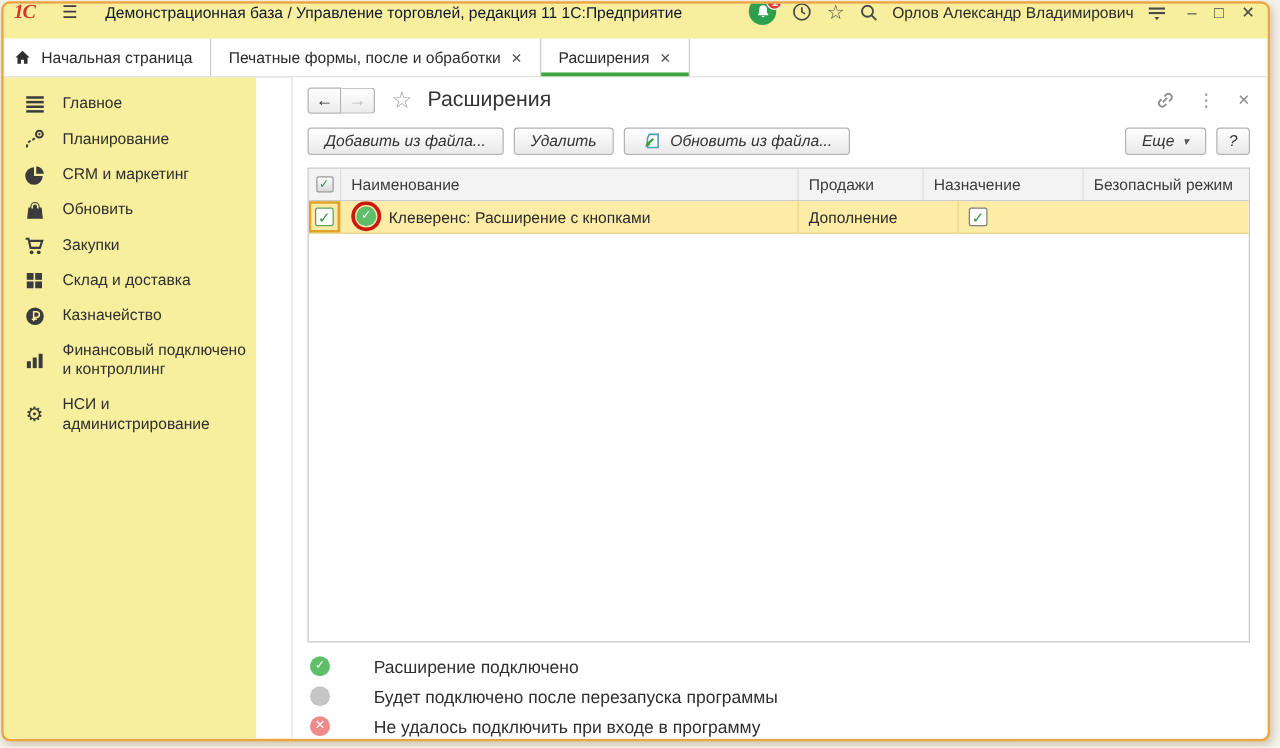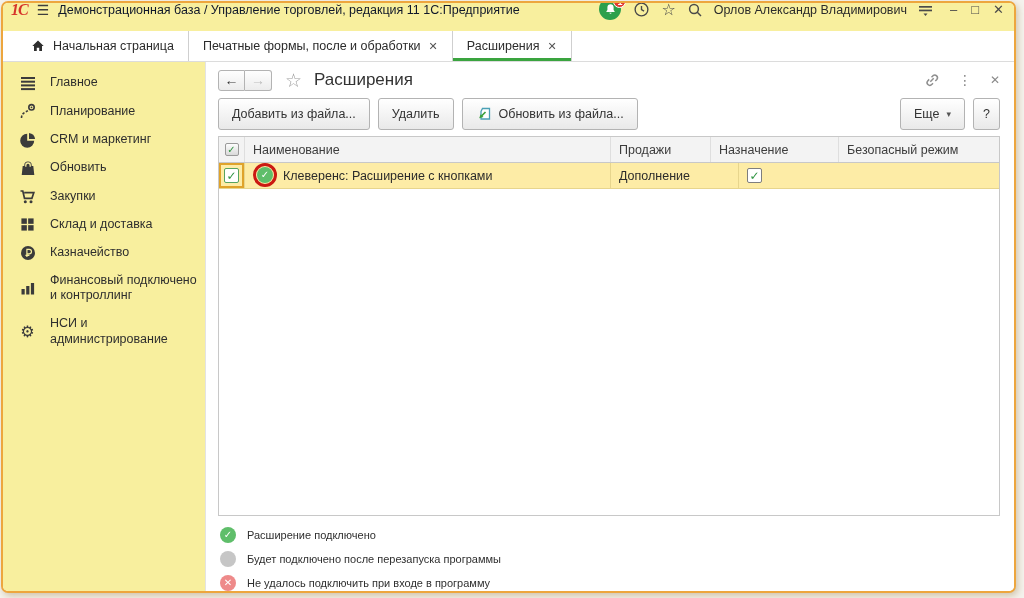--- a/index.html
+++ b/index.html
@@ -19,21 +19,21 @@
     background: #fff;
     overflow: hidden;
     box-shadow: 2px 3px 7px rgba(140,110,50,.35);
     display: flex; flex-direction: column;
   }
   
   .titlebar {
     height: 28px; flex: 0 0 28px;
     background: #f8ef9e;
     display: flex; align-items: center;
-    padding: 0 10px 15px 8px; gap: 9px;
+    padding: 0 10px 15px 8px; gap: 22px;
     font-size: 12.5px;
   }
   .logo { color:#d6352b; font-weight:bold; font-style:italic; font-size:16px;
           font-family:"Liberation Serif","DejaVu Serif",serif; letter-spacing:-1px; }
   .glyph-btn { color:#3d3d3d; cursor:default; }
   .hamburger { font-size:14px; }
   .tb-title { color:#0f172a; white-space:nowrap; }
   .tb-right { margin-left:auto; display:flex; align-items:center; gap:11px; }
   .bell-wrap { position:relative; width:23px; height:23px; }
   .bell-circle { width:22px; height:22px; border-radius:50%; background:#2ca04c;
@@ -59,23 +59,23 @@
   .tab {
     display:flex; align-items:center; gap:8px;
     padding: 0 14px; border-right: 1px solid #cfcfcf;
     position: relative; color:#2b2b2b; white-space:nowrap;
   }
   .tab .tab-close { color:#555; font-size:11px; }
   .tab.active::after {
     content:""; position:absolute; left:0; right:0; bottom:0; height:3px;
     background:#3aa43f;
   }
-  .tab-home { padding-left:28px;align-items:center; }
-  
-  .body { flex:1; display:flex; min-height:0; }
+  .tab-home { padding-left:8px;align-items:center; }
+  
+  .body { flex:1; display:flex; min-height:0;gap:28px; }
   .sidebar {
     width: 202px; flex: 0 0 202px;
     background: #f8ef9e;
     padding-top: 7px;
   }
   .side-item {
     display:flex; align-items:center; gap:13px;
     padding: 6px 8px 6px 15px;
     font-size: 12.5px; color:#2e2e2e; line-height:1.25;
   }
@@ -99,23 +99,23 @@
   .fav-star { font-size:19px; color:#9c9c9c; margin:0 5px 0 6px; }
   .panel-title { font-size:17px; color:#333; }
   .ph-right { margin-left:auto; display:flex; align-items:center; gap:18px; color:#8a8a8a; }
   .ph-right .kebab { font-size:14px; }
   .ph-right .ph-close { font-size:12px; color:#8a8a8a; }
   
   .toolbar { flex:0 0 30px; display:flex; align-items:center; padding:0 14px 0 12px; gap:8px; }
   .btn {
     border:1px solid #b3b3b3; border-radius:3px;
     background:linear-gradient(#ffffff,#e9e9e9);
-    padding:0 13px; height:32px;
+    padding:0 13px; height:22px;
     font-size:12.5px; color:#333;
-    display:inline-flex; align-items:center; gap:7px; white-space:nowrap;
+    display:inline-flex; align-items:center; gap:7px; white-space:nowrap;font-style:italic;
   }
   .tb-spacer { margin-left:auto; }
   .btn-help { width:27px; padding:0; justify-content:center; }
   .dropdown-arrow { font-size:9px; color:#555; }
   
   .table-wrap {
     margin: 6px 14px 0 12px;
     border: 1px solid #c8c8c8;
     height: 380px; flex:0 0 380px;
     font-size: 12.5px;
@@ -156,21 +156,21 @@
   .st-pending { background:#c6c6c6; }
   .st-failed { background:#ee8a8a; }
   .annotation-ring {
     position:absolute; left:-4px; top:-4px; width:24px; height:24px;
     border:3px solid #cb1a12; border-radius:50%;
   }
   
   .legend { padding: 9px 14px 0 14px; display:flex; flex-direction:column; gap:5px; }
   .legend-row { display:flex; align-items:center; gap:11px; height:19px; }
   .legend-row .status-circle { flex:0 0 16px; }
-  .legend-label { font-size:11px; color:#2f2f2f; }
+  .legend-label { font-size:14px; color:#2f2f2f;margin-left:24px; }
   svg { display:block; }
 </style>
 </head>
 <body>
 
 <div class="window">
 
   <div class="titlebar">
     <span class="logo">1С</span>
     <span class="glyph-btn hamburger">☰</span>

